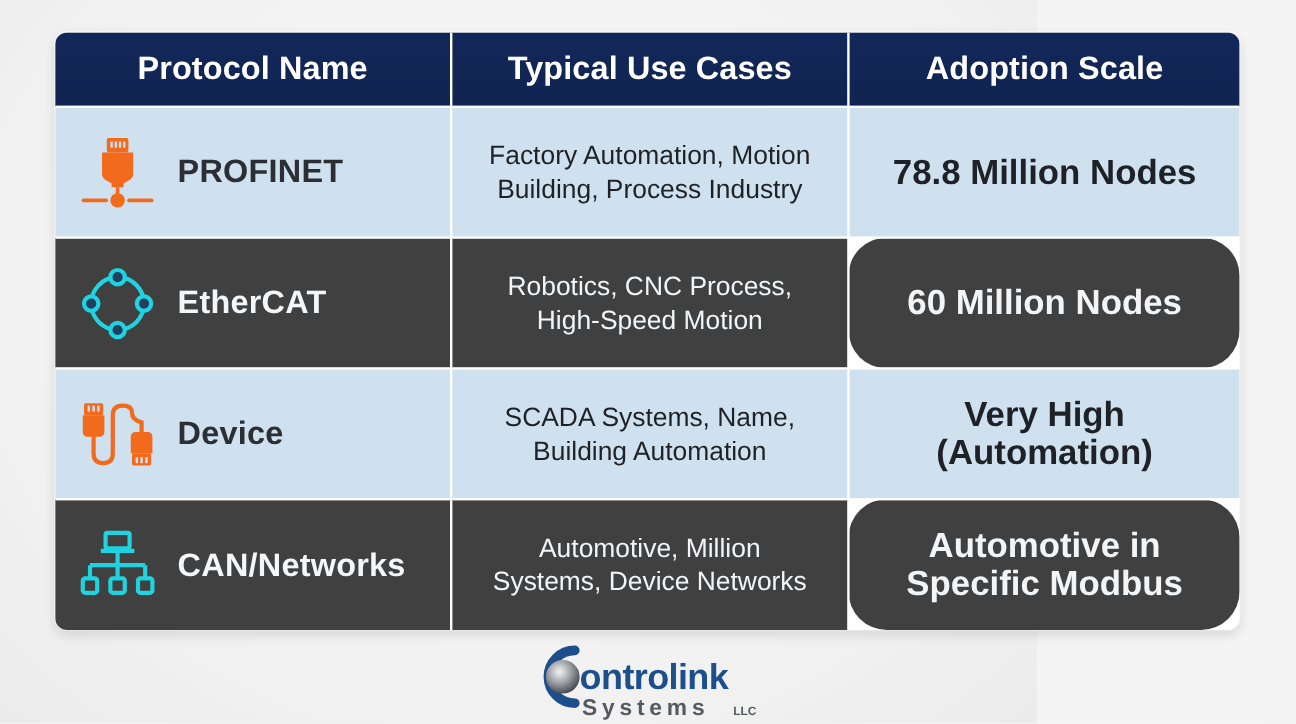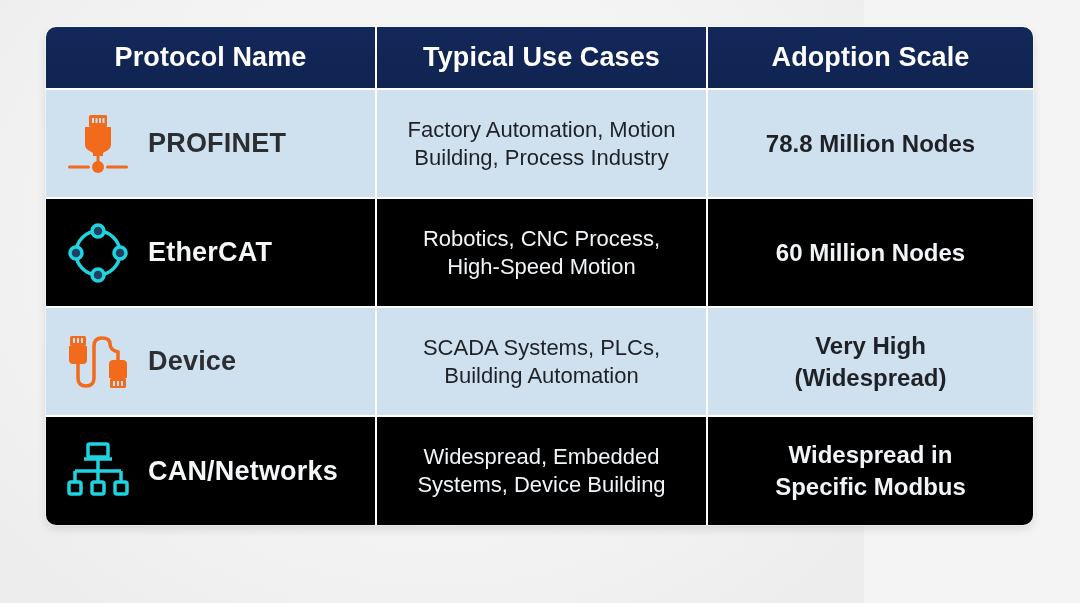--- a/index.html
+++ b/index.html
@@ -54,21 +54,21 @@
       font-family: "Liberation Sans", sans-serif;
       font-weight: bold;
       font-size: 27px;
       letter-spacing: 0.1px;
     }
     tr.light td {
       background: #cfe0ef;
       color: #1e2227;
     }
     tr.dark td {
-      background: #000000;
+      background: #404040;
       color: #f2f5f8;
     }
     tbody tr { height: 107px; }
     .proto-cell {
       display: flex;
       align-items: center;
       height: 100%;
       padding-left: 20px;
       text-align: right;
     }
@@ -89,26 +89,26 @@
     }
     tr.light .proto-name { color: #2b2e33; }
     tr.dark .proto-name { color: #f4f6f8; }
     .use-cell {
       font-size: 22px;
       line-height: 28px;
       padding: 0 16px;
     }
     .adopt-cell {
       font-weight: bold;
-      font-size: 24px;
+      font-size: 29px;
       line-height: 32px;
       padding: 0 8px;
     }
     .adopt-orange { color: #f26a1b; }
-    .adopt-cyan { color: #1fd3e0; }
+    .adopt-cyan { color: #1fd3e0; border-radius: 32px; }
     .line { display: block; }
     .logo {
       position: absolute;
       left: 445px;
       top: 536px;
       width: 195px;
       height: 64px;
     }
     .logo svg { width: 195px; height: 64px; display: block; }
   </style>
@@ -213,26 +213,26 @@
                     <rect x="51" y="51" width="2" height="5"></rect>
                     <rect x="55" y="51" width="2" height="5"></rect>
                   </g>
                   <path d="M12 34 V48 Q12 56 20 56 Q28 56 28 48 V16 Q28 8 36 8 Q44 8 44 14 Q44 20 52 22 V30" fill="none" stroke="#f26a1b" stroke-width="3.5" stroke-linecap="round"></path>
                 </svg>
               </span>
               <span class="proto-name">Device</span>
             </div>
           </td>
           <td class="use-cell">
-            <span class="line">SCADA Systems, PLCs,</span>
+            <span class="line">SCADA Systems, Name,</span>
             <span class="line">Building Automation</span>
           </td>
           <td class="adopt-cell adopt-orange">
             <span class="line">Very High</span>
-            <span class="line">(Widespread)</span>
+            <span class="line">(Automation)</span>
           </td>
         </tr>
 
         <tr class="dark">
           <td>
             <div class="proto-cell">
               <span class="proto-icon">
                 <svg viewBox="0 0 64 64">
                   <g fill="none" stroke="#1fd3e0" stroke-width="3.5" stroke-linejoin="round">
                     <rect x="22" y="5" width="20" height="13" rx="1.5"></rect>
@@ -245,26 +245,45 @@
                     <rect x="3" y="43" width="12" height="12" rx="2"></rect>
                     <rect x="26" y="43" width="12" height="12" rx="2"></rect>
                     <rect x="49" y="43" width="12" height="12" rx="2"></rect>
                   </g>
                 </svg>
               </span>
               <span class="proto-name">CAN/Networks</span>
             </div>
           </td>
           <td class="use-cell">
-            <span class="line">Widespread, Embedded</span>
-            <span class="line">Systems, Device Building</span>
+            <span class="line">Automotive, Million</span>
+            <span class="line">Systems, Device Networks</span>
           </td>
           <td class="adopt-cell adopt-cyan">
-            <span class="line">Widespread in</span>
+            <span class="line">Automotive in</span>
             <span class="line">Specific Modbus</span>
           </td>
         </tr>
       </tbody>
     </table>
   </div>
 
+  <div class="logo">
+    <svg viewBox="0 0 195 64">
+      <defs>
+        <radialGradient id="sphere" cx="40%" cy="35%" r="65%">
+          <stop offset="0%" stop-color="#f2f2f2"></stop>
+          <stop offset="55%" stop-color="#9a9ea3"></stop>
+          <stop offset="100%" stop-color="#4a4e53"></stop>
+        </radialGradient>
+      </defs>
+
+      <path d="M34 6 A22 22 0 1 0 34 50" fill="none" stroke="#1c4f8c" stroke-width="8" stroke-linecap="round"></path>
+      <circle cx="24" cy="28" r="14" fill="url(#sphere)"></circle>
+
+      <text x="38" y="38" font-family="Liberation Sans, sans-serif" font-weight="bold" font-size="30" fill="#1c4f8c" letter-spacing="-0.5">ontrolink</text>
+
+      <text x="40" y="60" font-family="Liberation Sans, sans-serif" font-weight="bold" font-size="19" fill="#555a60" letter-spacing="4">Systems</text>
+      <text x="166" y="60" font-family="Liberation Sans, sans-serif" font-weight="bold" font-size="10" fill="#555a60">LLC</text>
+    </svg>
+  </div>
 
 </div>
 
 </body></html>

